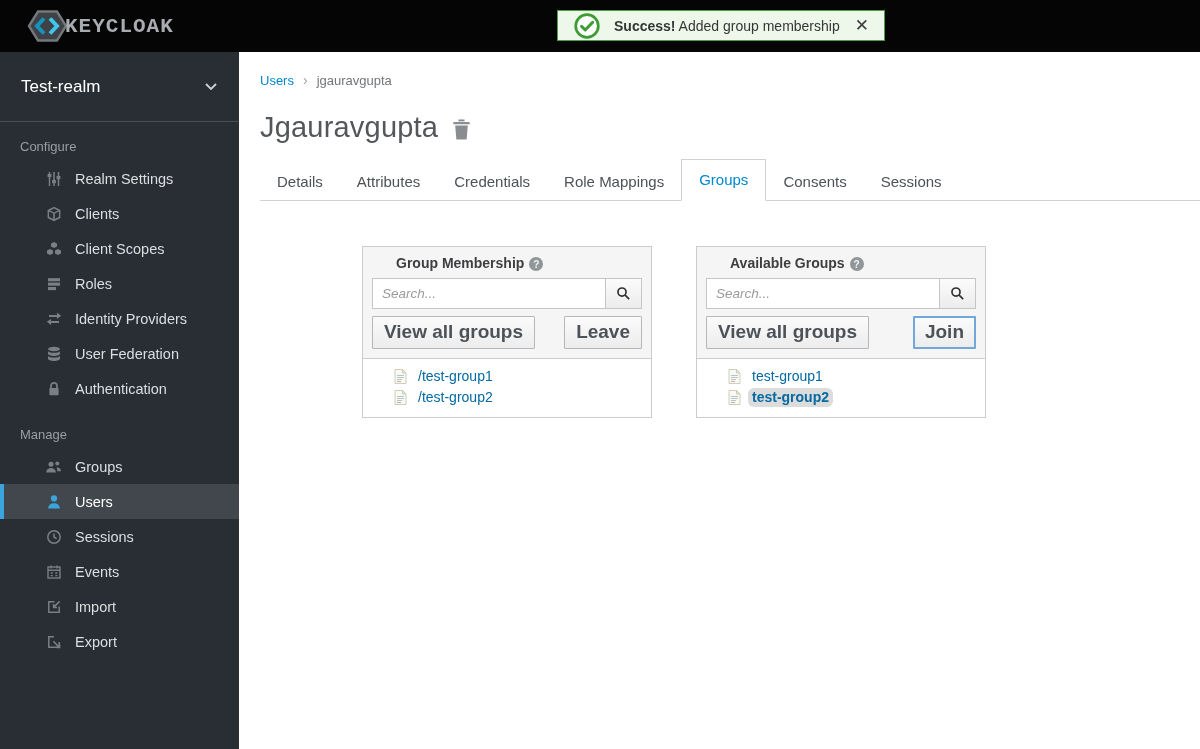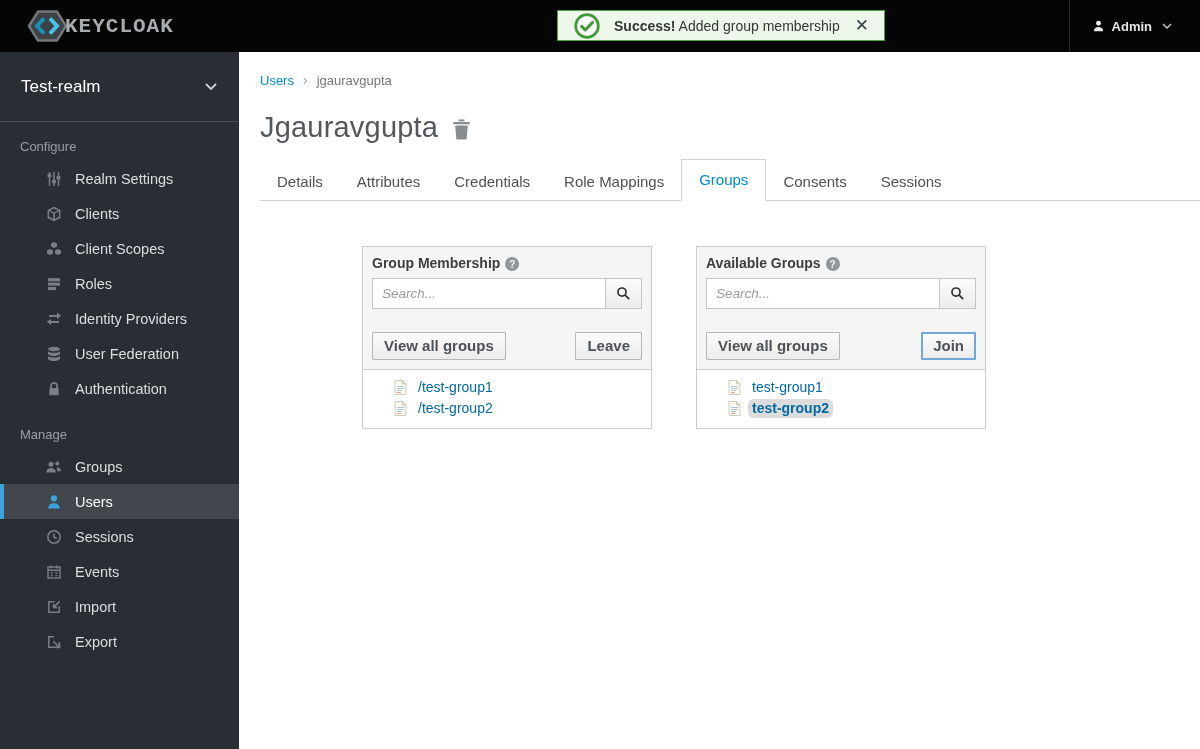--- a/index.html
+++ b/index.html
@@ -89,21 +89,21 @@
   .tab.active {
     color:#0088ce; background:#fff;
     border:1px solid #d1d1d1; border-bottom:1px solid #fff;
     margin-bottom:-1px; padding:11px 17px 12px;
   }
 
   
   .panels { display:flex; gap:44px; margin:45px 0 0 123px; }
   .panel { width:290px; border:1px solid #cccccc; background:#f5f5f5; }
   .panel-head { padding:8px 9px 9px; }
-  .panel-title-row { display:flex; align-items:flex-end; gap:5px; }
+  .panel-title-row { display:flex; align-items:flex-end; gap:5px;margin-left:24px; }
   .panel-title { font-size:14px; font-weight:700; color:#3c3e40; }
   .help-icon {
     width:14px; height:14px; border-radius:50%; background:#919699;
     color:#f5f5f5; font-size:10px; font-weight:700; display:flex;
     align-items:center; justify-content:center; cursor:pointer; margin-top:1px;
   }
   .search-row { display:flex; margin-top:7px; }
   .search-input {
     flex:1; height:31px; border:1px solid #c5c5c5; background:#fff;
     padding:0 9px; font-size:13.5px; color:#000000; outline:none;
@@ -111,24 +111,23 @@
   }
   .search-input::placeholder { color:#9b9b9b; font-style:italic; }
   .search-btn {
     width:37px; height:31px; margin-left:-1px; cursor:pointer;
     border:1px solid #c5c5c5; background:linear-gradient(to bottom,#fbfbfb,#ececec);
     display:flex; align-items:center; justify-content:center;
   }
   .btn-row { display:flex; justify-content:space-between; margin-top:7px; align-items:flex-start; }
   .btn {
     font-family:"Liberation Sans","DejaVu Sans",sans-serif;
-    font-size:15px; font-weight:600; color:#4d5258; cursor:pointer;
+    font-size:19px; font-weight:600; color:#4d5258; cursor:pointer;
     padding:4px 11px 5px; border:1px solid #b7b7b7; border-radius:1px;
     background:linear-gradient(to bottom,#fbfbfb,#ececec);
-    margin-top:16px;
   }
   .btn.focused { border:2px solid #71a8d9; padding:3px 10px 4px; }
   .panel-list { background:#fff; border-top:1px solid #cccccc; padding:7px 0 9px; }
   .tree-item {
     display:flex; align-items:center; gap:7px; padding:1px 8px 1px 31px;
     font-size:14px; color:#0369a1; cursor:pointer; line-height:19px;
   }
   .tree-item .doc { display:flex; flex:none; }
   .tree-item .node-label { padding:0 4px; }
   .tree-item.selected .node-label { background:#dcdcdc; font-weight:700;border-radius:6px; }
@@ -139,34 +138,20 @@
 <div class="topbar">
   <div class="brand">
     <span style="display:flex;">
       <svg width="42" height="36" viewBox="0 0 42 36">
         <polygon points="3,18 12,3.5 31,3.5 40,18 31,32.5 12,32.5" fill="#3e4246" stroke="#74787c" stroke-width="2.4"></polygon>
         <polyline points="18,10.5 11,18 18,25.5" fill="none" stroke="#1793bb" stroke-width="4"></polyline>
         <polyline points="24,10.5 31,18 24,25.5" fill="none" stroke="#41c7ec" stroke-width="4"></polyline>
       </svg>
     </span>
     <span class="brand-text">KEYCLOAK</span>
-  </div>
-  <div class="admin-menu">
-    <span style="display:flex;">
-      <svg width="13" height="14" viewBox="0 0 16 16" fill="#e8eaec">
-        <circle cx="8" cy="4.6" r="3"></circle>
-          <path d="M2.3 14.4c0-3.3 2.6-5.1 5.7-5.1s5.7 1.8 5.7 5.1z"></path>
-      </svg>
-    </span>
-    <span>Admin</span>
-    <span class="admin-chevron">
-      <svg width="10" height="6" viewBox="0 0 10 6" fill="none" stroke="currentColor" stroke-width="1.6">
-          <path d="M1 1l4 4 4-4"></path>
-        </svg>
-    </span>
   </div>
 </div>
 
 <div class="notification">
   <span style="display:flex;">
     <svg width="28" height="28" viewBox="0 0 28 28">
       <circle cx="14" cy="14" r="11.3" fill="#fff" stroke="#3f9c35" stroke-width="2.7"></circle>
       <path d="M8.6 14.4l3.6 3.6 7.4-7.6" fill="none" stroke="#3f9c35" stroke-width="3" stroke-linecap="round" stroke-linejoin="round"></path>
     </svg>
   </span>

